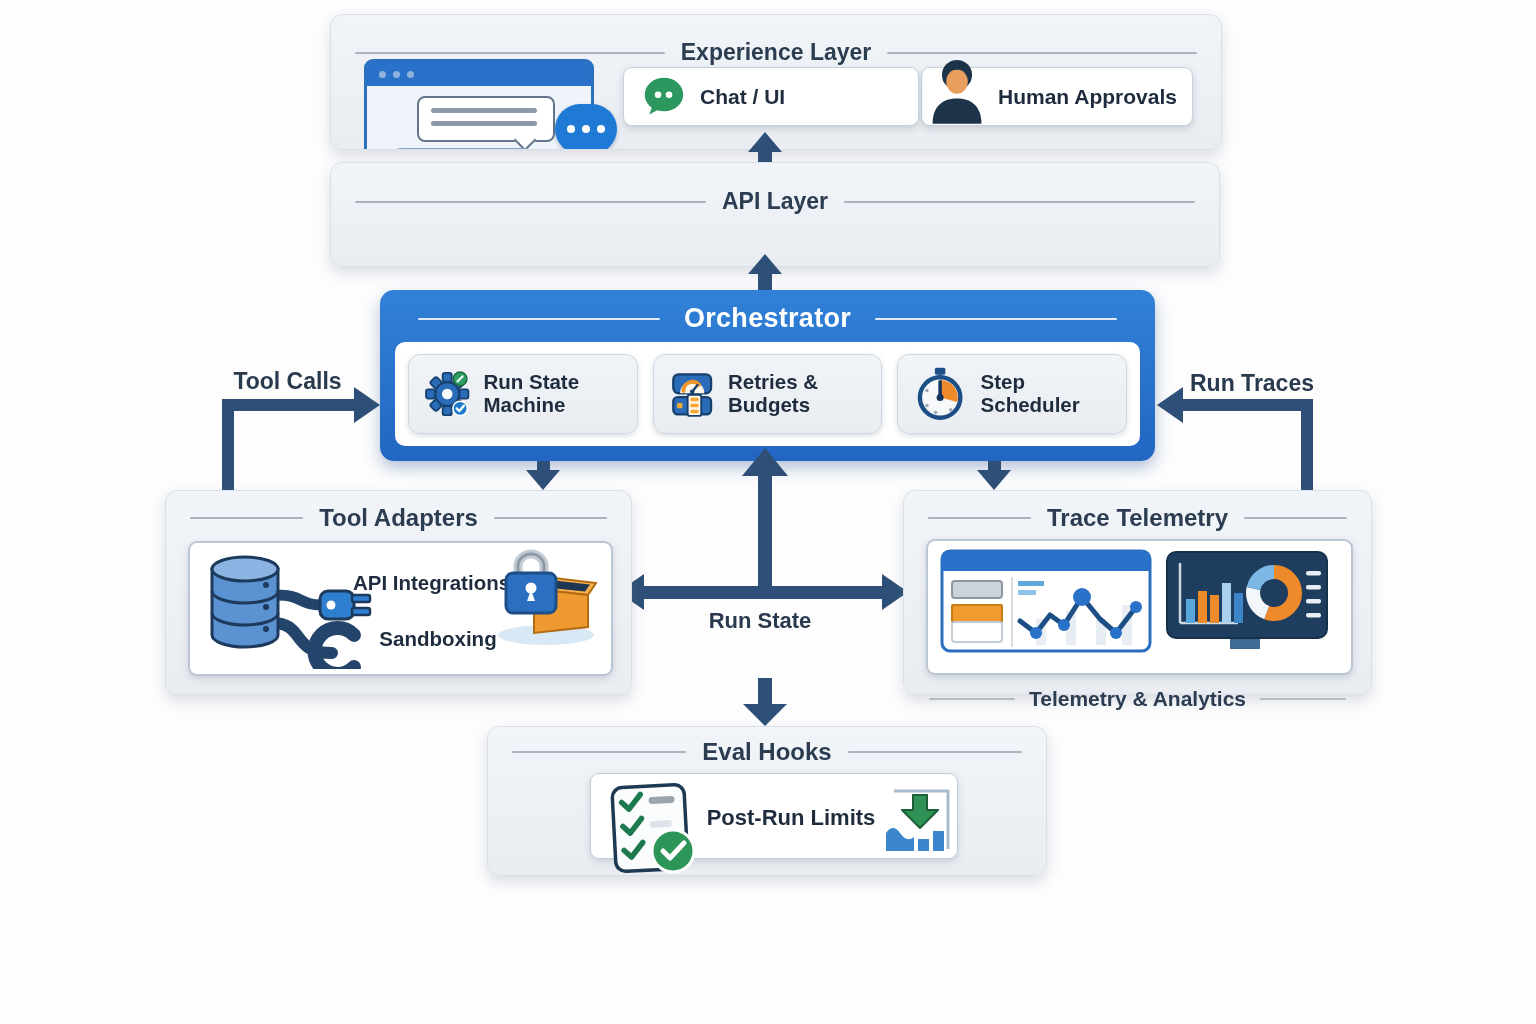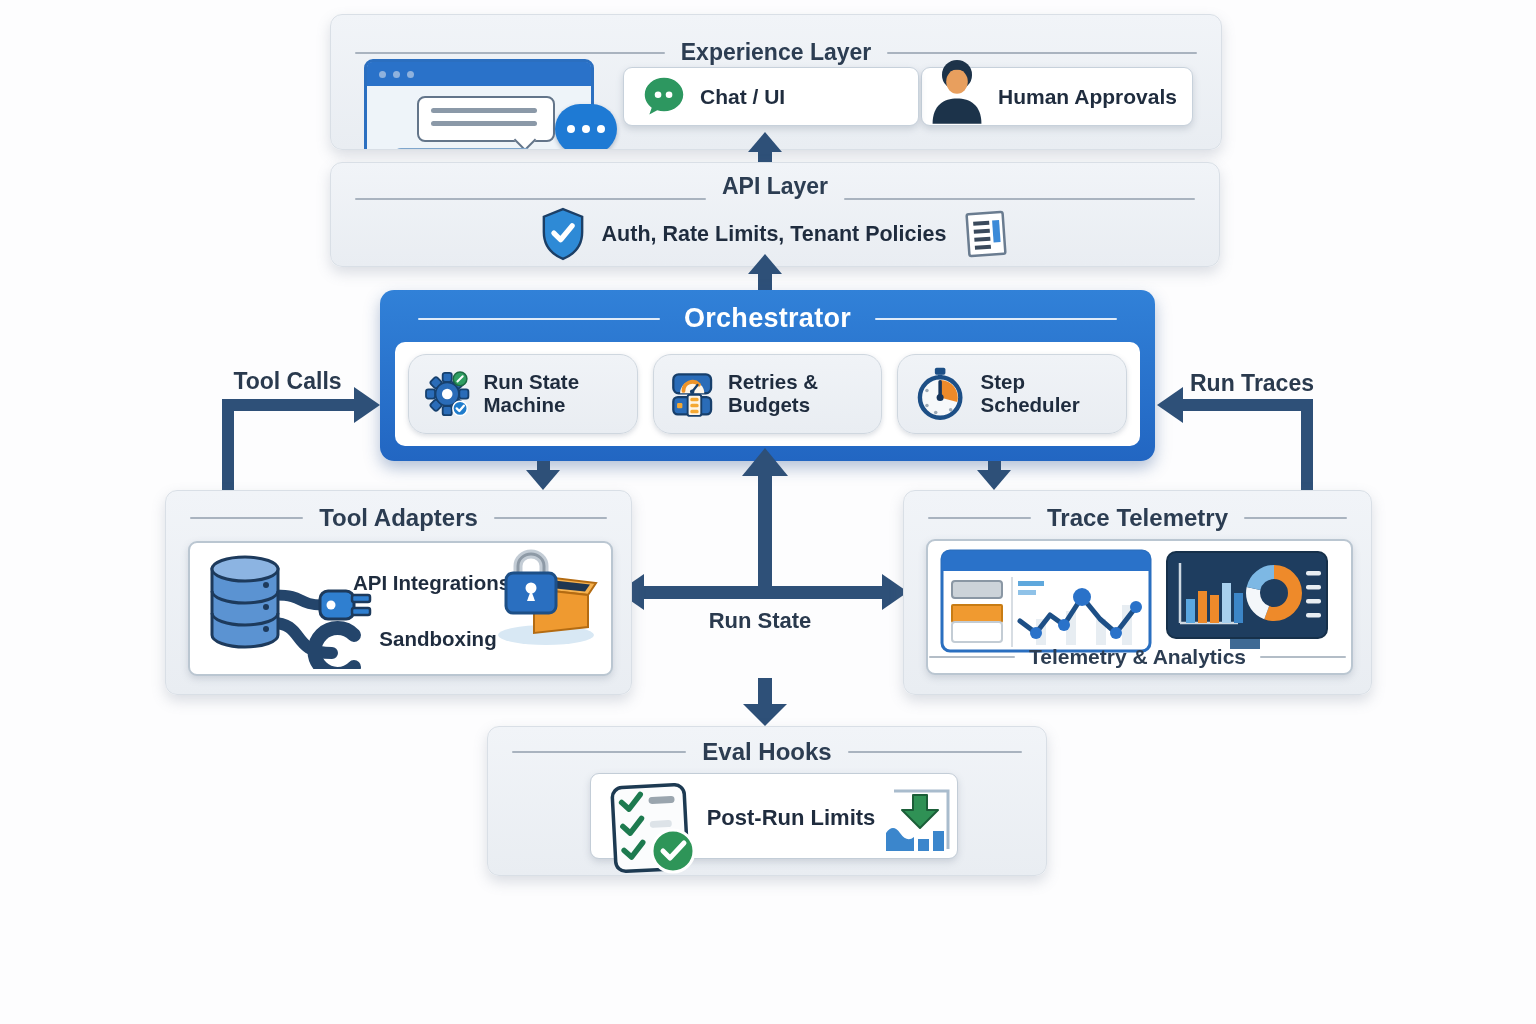--- a/index.html
+++ b/index.html
@@ -20,37 +20,37 @@
   .card-label{font-size:21px;font-weight:600;color:#1f2c3e;}
 
   
   .orch{position:absolute;left:380px;top:290px;width:775px;height:171px;border-radius:14px;
         background:linear-gradient(#3181d8,#2266c2);box-shadow:0 7px 16px rgba(40,80,140,.35);}
   .orch-title-row{position:absolute;left:0;right:0;top:13px;display:flex;align-items:center;gap:24px;padding:0 38px;}
   .orch-line{flex:1;height:2px;background:rgba(255,255,255,.85);border-radius:2px;}
   .orch-title{font-size:27px;font-weight:700;color:#fff;white-space:nowrap;letter-spacing:.3px;}
   .orch-inner{position:absolute;left:15px;top:52px;width:745px;height:104px;background:#fff;border-radius:10px;
               display:flex;gap:15px;padding:12px 13px;box-sizing:border-box;}
-  .orch-card{flex:1;background:linear-gradient(#f0f3f7,#e9edf2);border:1.5px solid #cfd7df;border-radius:18px;
+  .orch-card{flex:1;background:linear-gradient(#f0f3f7,#e9edf2);border:1.5px solid #cfd7df;border-radius:12px;
              box-shadow:0 2px 5px rgba(110,125,145,.25);display:flex;align-items:center;gap:12px;padding:0 10px 0 14px;box-sizing:border-box;}
   .orch-card .card-label{font-size:20.5px;line-height:1.12;}
 
   
   .shaft{position:absolute;background:#2e5078;}
   .tri{position:absolute;width:0;height:0;}
   .tri-up{border-left:17px solid transparent;border-right:17px solid transparent;border-bottom:20px solid #2e5078;}
   .tri-up-big{border-left:23px solid transparent;border-right:23px solid transparent;border-bottom:28px solid #2e5078;}
   .tri-down{border-left:17px solid transparent;border-right:17px solid transparent;border-top:20px solid #2e5078;}
   .tri-down-big{border-left:22px solid transparent;border-right:22px solid transparent;border-top:22px solid #2e5078;}
   .tri-right{border-top:18px solid transparent;border-bottom:18px solid transparent;border-left:26px solid #2e5078;}
   .tri-left{border-top:18px solid transparent;border-bottom:18px solid transparent;border-right:26px solid #2e5078;}
   .edge-label{position:absolute;text-align:center;font-size:23px;font-weight:700;color:#2a3a4e;}
 
   
-  .caption-row{position:absolute;display:flex;align-items:center;justify-content:center;gap:14px;left:0;right:0;}
+  .caption-row{position:absolute;display:flex;align-items:center;justify-content:center;gap:14px;left:0;right:0;margin-top:42px;}
   .cap-line{width:86px;height:2px;background:#b3bdc7;border-radius:2px;}
   .cap-text{font-size:21px;font-weight:700;color:#2c3d52;white-space:nowrap;}
 </style>
 </head>
 <body>
 
 <div class="stage">
 
   <div class="panel" style="left:330px;top:14px;width:890px;height:134px;overflow:hidden;">
     <div class="title-row" style="top:24px;text-align:right;">
@@ -99,41 +99,24 @@
         <circle cx="29.5" cy="21.5" r="3.6" fill="#fff"></circle>
       </svg>
       <span class="card-label">Chat / UI</span>
     </div>
   </div>
 
   <div class="tri tri-up" style="left:748px;top:132px;"></div>
   <div class="shaft" style="left:758px;top:150px;width:14px;height:12px;"></div>
 
   <div class="panel" style="left:330px;top:162px;width:888px;height:103px;">
-    <div class="title-row" style="top:10px;align-items:flex-end;">
+    <div class="title-row" style="top:25px;">
       <div class="title-line"></div>
       <div class="title-text">API Layer</div>
       <div class="title-line"></div>
-    </div>
-    <div class="abs" style="left:0;right:0;top:42px;height:58px;display:flex;align-items:center;justify-content:center;gap:16px;">
-      <svg width="46" height="54" viewBox="0 0 48 56">
-        <path d="M24 2 L44 10 V26 C44 41 35 49.5 24 54 C13 49.5 4 41 4 26 V10 Z" fill="#2e8ad6" stroke="#1c3f66" stroke-width="2.5"></path>
-        <path d="M14.5 27 L21.5 34 L33.5 19.5" fill="none" stroke="#fff" stroke-width="5.5" stroke-linecap="round" stroke-linejoin="round"></path>
-      </svg>
-      <span style="font-size:21.5px;font-weight:600;color:#1f2c3e;">Auth, Rate Limits, Tenant Policies</span>
-      <svg width="48" height="50" viewBox="0 0 48 50">
-        <g transform="rotate(-4 24 25)">
-          <rect x="6" y="4" width="36" height="42" rx="2" fill="#fff" stroke="#6a7c90" stroke-width="2.5"></rect>
-          <rect x="12" y="12" width="16" height="4" fill="#3a4a5c"></rect>
-          <rect x="12" y="20" width="16" height="4" fill="#3a4a5c"></rect>
-          <rect x="12" y="28" width="16" height="4" fill="#3a4a5c"></rect>
-          <rect x="12" y="36" width="16" height="4" fill="#3a4a5c"></rect>
-          <rect x="31" y="12" width="7" height="22" fill="#3b8ad8"></rect>
-        </g>
-      </svg>
     </div>
   </div>
 
   <div class="tri tri-up" style="left:748px;top:254px;"></div>
   <div class="shaft" style="left:758px;top:272px;width:14px;height:18px;"></div>
 
   <div class="orch">
     <div class="orch-title-row">
       <div class="orch-line"></div>
       <div class="orch-title">Orchestrator</div>

